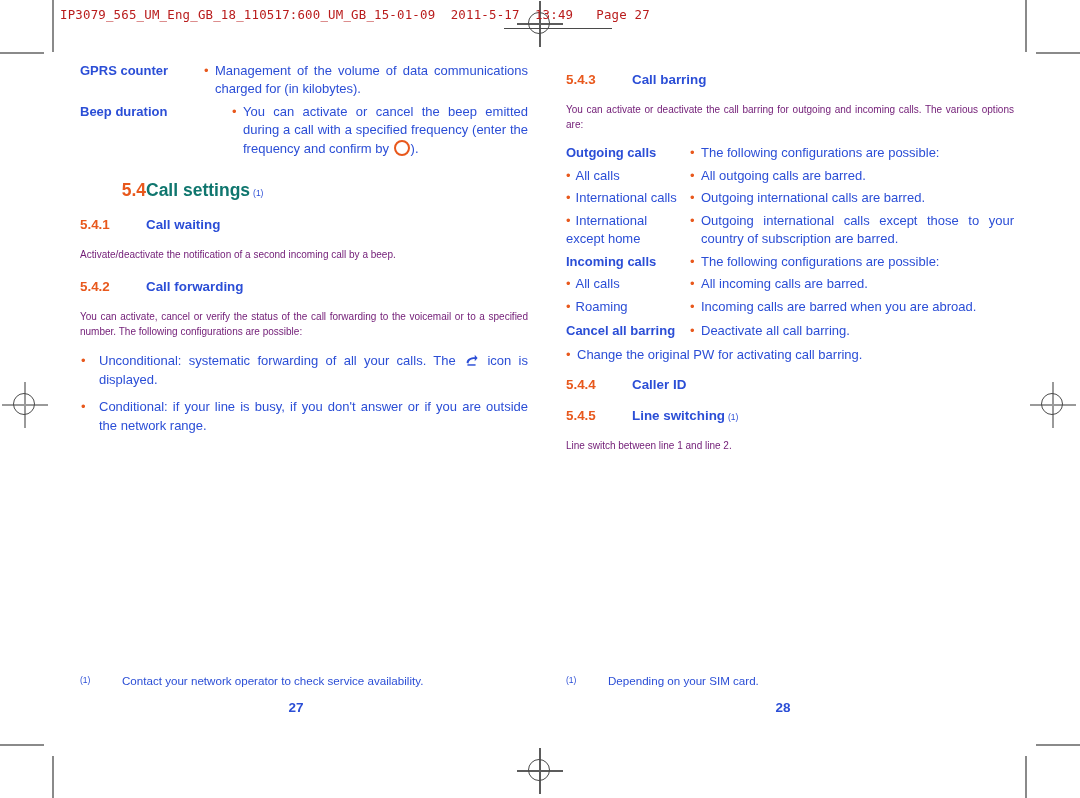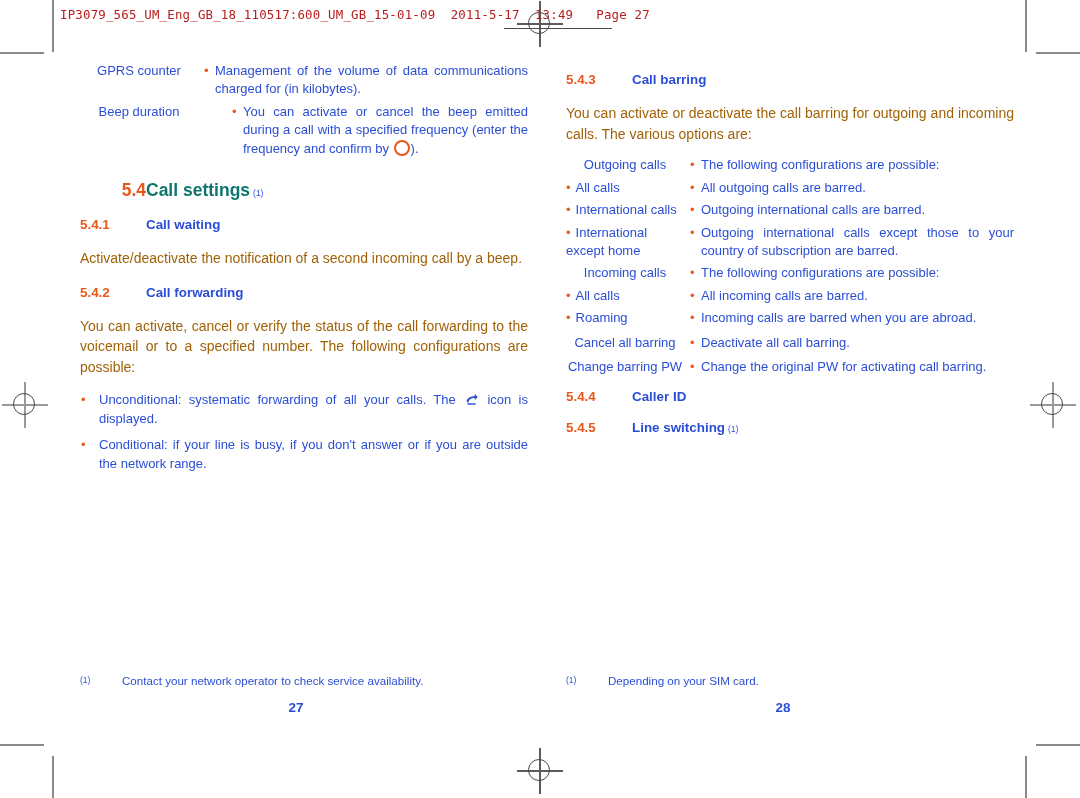--- a/index.html
+++ b/index.html
@@ -121,40 +121,40 @@
   .sup {
     font-size: 8.5px;
     vertical-align: super;
     font-weight: normal;
     margin-left: 3px;
   }
   .sup-b { color: #2b4ed6; }
 
   p.body {
     margin: 16px 0 12px 0;
-    font-size: 14px;
+    font-size: 10px;
     line-height: 1.47;
-    color: #a16207;
+    color: #701a75;
     text-align: justify;
   }
   p.body.nojust { text-align: left; }
 
   
   .defrow {
     display: flex;
     margin-bottom: 4px;
     font-size: 13px;
     line-height: 1.42;
   }
   .defrow .label {
     flex: 0 0 118px;
     padding-right: 6px;
     color: #2b4ed6;
   }
-  .defrow .label.bold { font-weight: normal; text-align: center; }
+  .defrow .label.bold { font-weight: bold; }
   .defrow .desc {
     flex: 1 1 auto;
     display: flex;
   }
   .defrow .desc .bul {
     color: #e8581c;
     flex: 0 0 11px;
     font-size: 13px;
     line-height: 1.42;
   }
@@ -390,36 +390,36 @@
 
   <div class="defrow" style="margin-top:6px;">
     <div class="label bold">Cancel all barring</div>
     <div class="desc">
         <div class="bul">•</div>
         <div class="txt nojust">Deactivate all call barring.</div>
       </div>
   </div>
 
   <div class="defrow" style="margin-top:6px;">
-    <div class="label bold">Change barring PW</div>
     <div class="desc">
         <div class="bul">•</div>
         <div class="txt nojust">Change the original PW for activating call barring.</div>
       </div>
   </div>
 
   <div class="h-minor" style="margin-top:12px;">
     <span class="num">5.4.4</span>
     <span class="ttl">Caller ID</span>
   </div>
 
   <div class="h-minor">
     <span class="num">5.4.5</span>
     <span class="ttl">Line switching</span>
     <span class="sup sup-b">(1)</span>
   </div>
+  <p class="body nojust">Line switch between line 1 and line 2.</p>
 </div>
 
 <div class="footnote" style="left:566px; top:674px; width:440px;">
   <div class="fnum">(1)</div>
   <div class="ftxt">Depending on your SIM card.</div>
 </div>
 <div class="folio" style="left:753px; top:700px;">28</div>
 
 </body></html>

